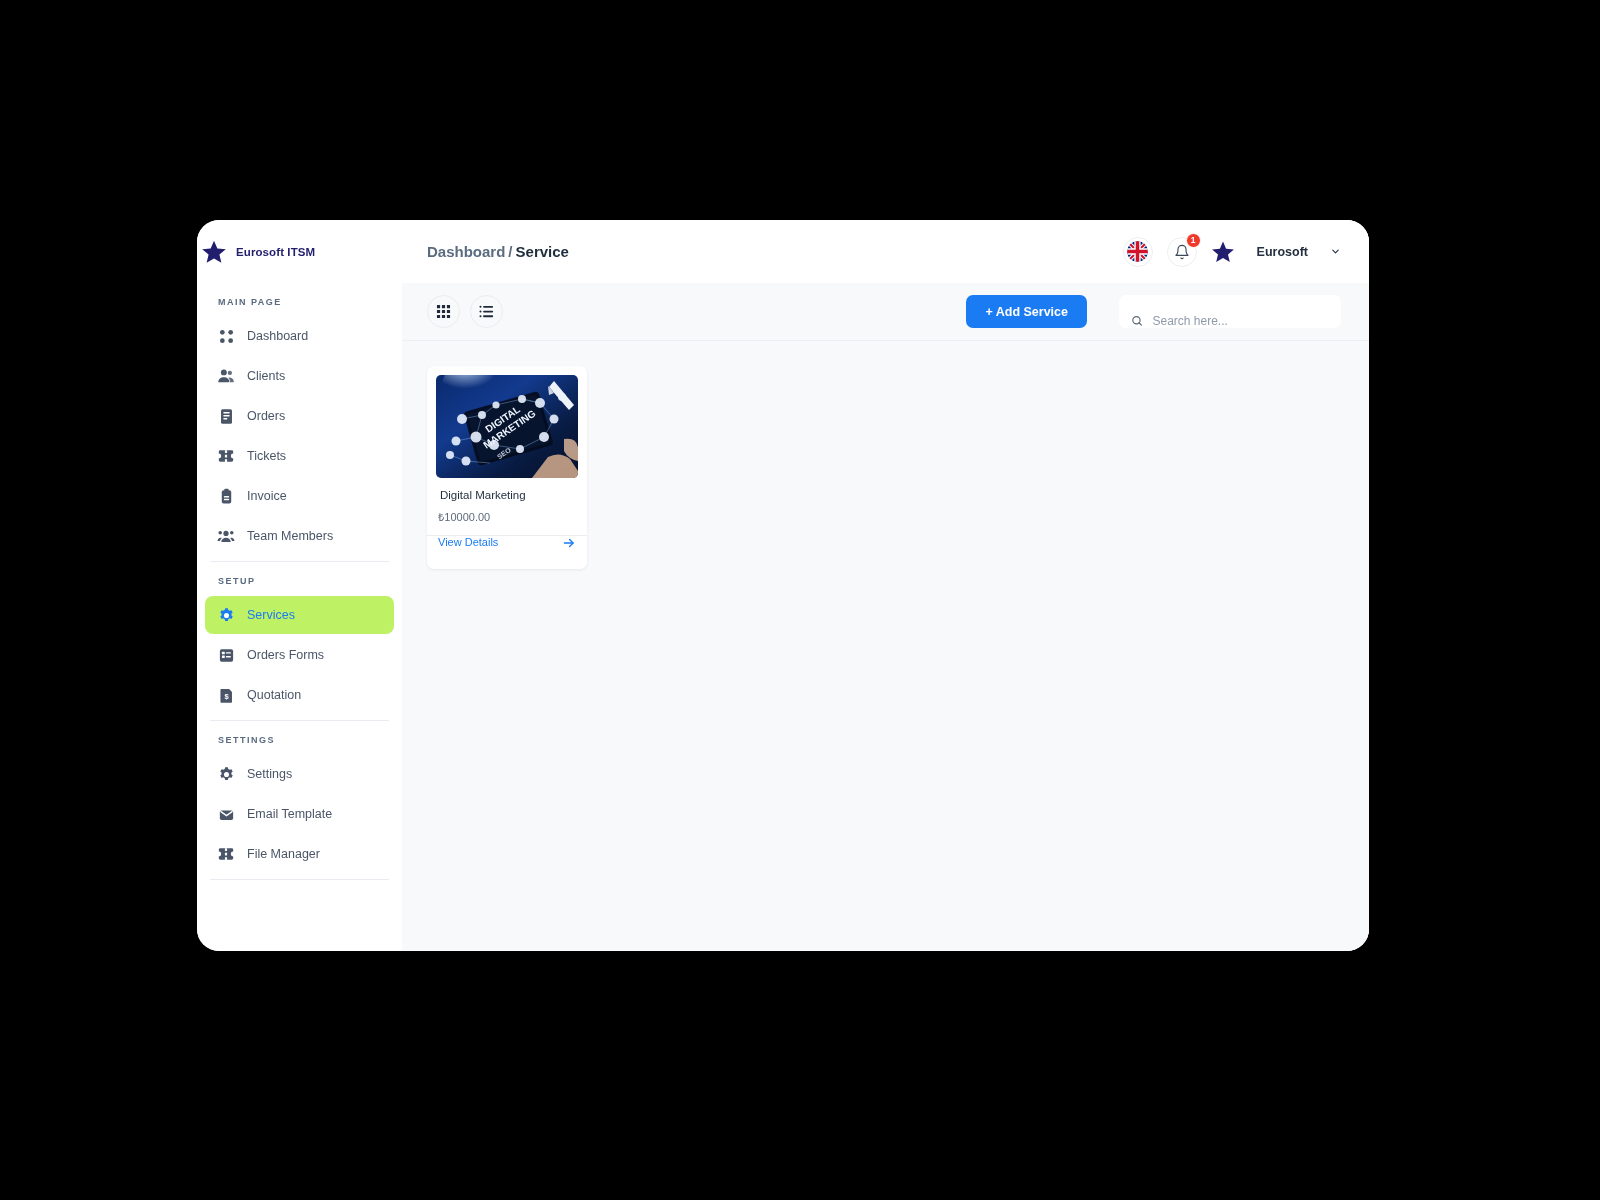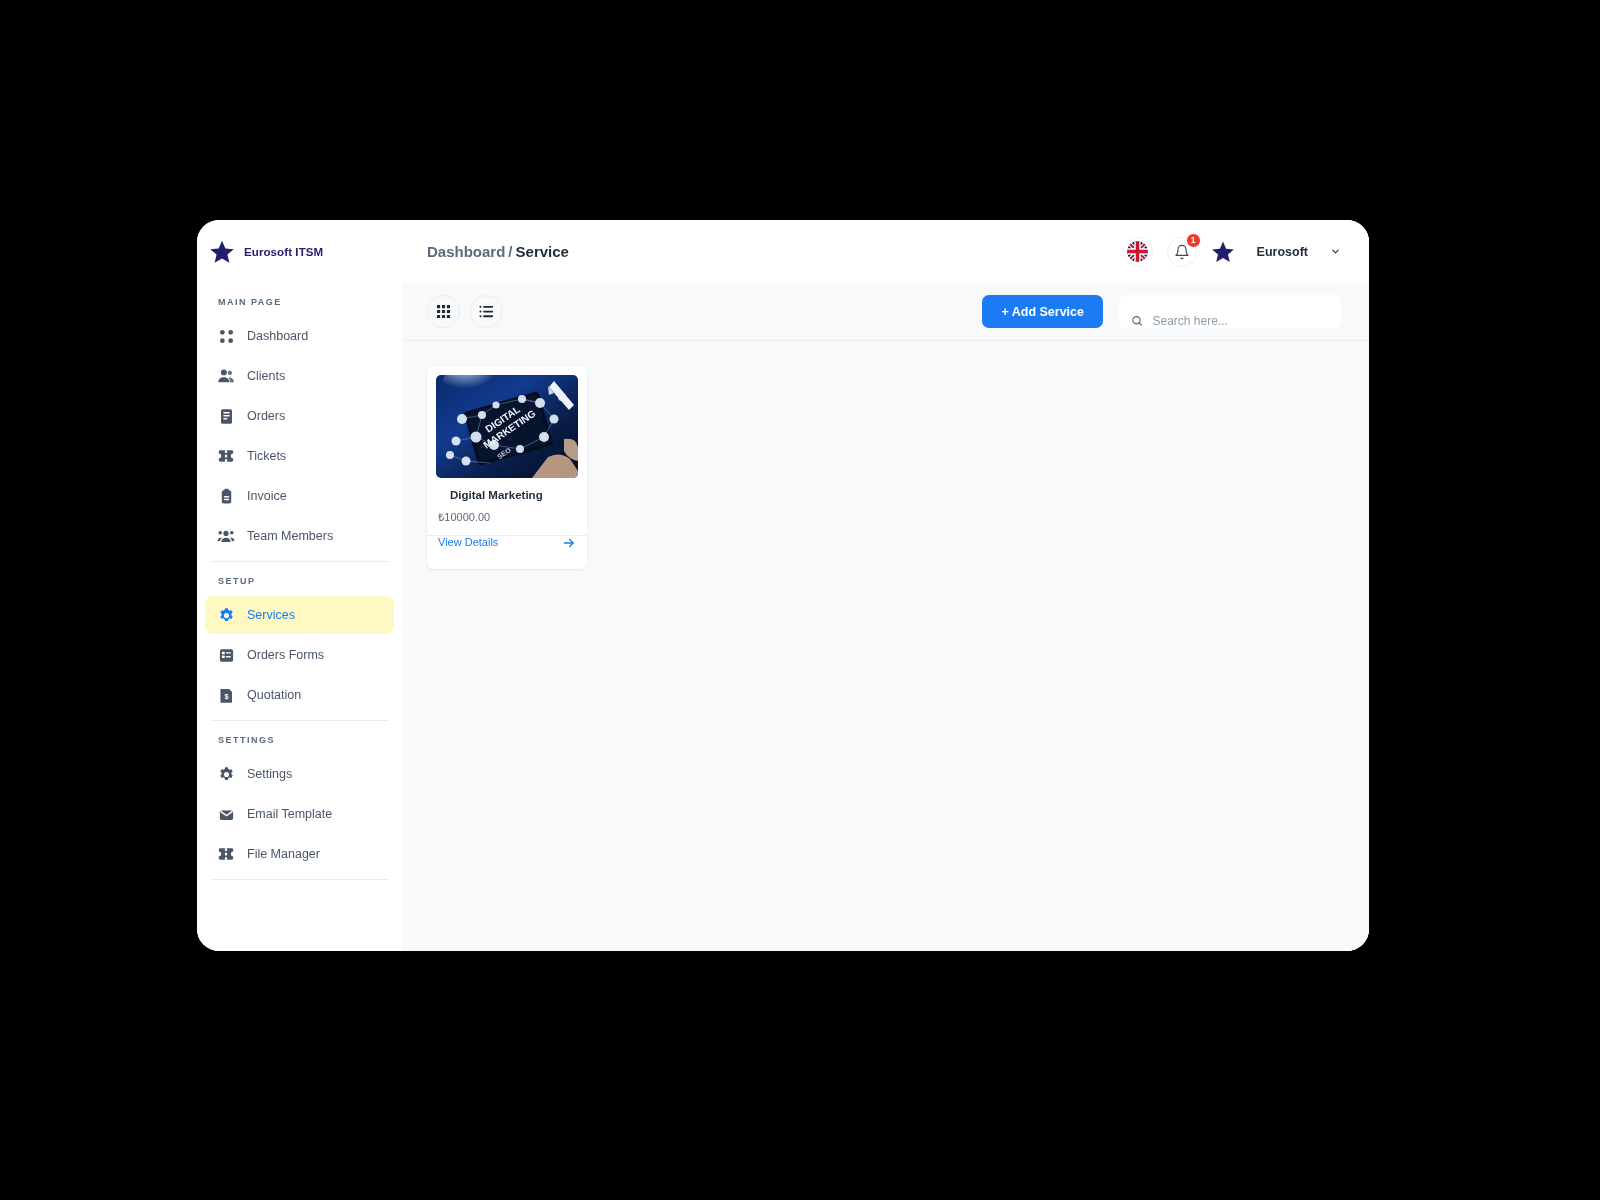--- a/index.html
+++ b/index.html
@@ -28,21 +28,21 @@
     background: #ffffff;
     flex: 0 0 205px;
     padding: 0 0 0 0;
     overflow: hidden;
   }
   .brand {
     height: 63px;
     display: flex;
     align-items: center;
     gap: 9px;
-    padding-left: 12px;
+    padding-left: 4px;
   }
   .brand-star { width: 26px; height: 26px; display:block; }
   .brand-name {
     font-size: 11.5px;
     font-weight: bold;
     color: #221e6e;
     letter-spacing: .1px;
     white-space: nowrap;
   }
 
@@ -64,21 +64,21 @@
     cursor: pointer;
     margin-bottom: 2px;
   }
   .nav-item .ico { width: 18px; height: 18px; display:flex; align-items:center; justify-content:center; flex: 0 0 18px; }
   .nav-item .ico svg { display:block; }
   .nav-label {
     font-size: 12.5px;
     color: #4a5668;
     white-space: nowrap;
   }
-  .nav-item.active { background: #fef9c3; }
+  .nav-item.active { background: #bef264; }
   .nav-item.active .nav-label { color: #1a7bf2; }
   .nav-divider {
     height: 1px;
     background: #e8ebef;
     margin: 6px 13px 0 13px;
   }
 
   
   #main {
     flex: 1 1 auto;
@@ -139,21 +139,21 @@
   }
   .view-btn {
     width: 33px; height: 33px;
     border-radius: 50%;
     border: 1px solid #eaecef;
     background: #f8f9fb;
     display: flex; align-items: center; justify-content: center;
     cursor: pointer;
     margin-right: 10px;
   }
-  .toolbar-right { margin-left: auto; display: flex; align-items: center; gap: 16px; }
+  .toolbar-right { margin-left: auto; display: flex; align-items: center; gap: 32px; }
   .add-btn {
     background: #1a7bf2;
     color: #ffffff;
     font-size: 12.5px;
     font-weight: bold;
     border: none;
     border-radius: 7px;
     height: 33px;
     padding: 0 19px;
     cursor: pointer;
@@ -199,23 +199,23 @@
   }
   .card-thumb {
     width: 142px; height: 103px;
     border-radius: 5px;
     overflow: hidden;
     position: relative;
     display: block;
   }
   .card-title {
     font-size: 11.5px;
-    font-weight: bold;
+    font-weight: normal;
     color: #1f2d3d;
-    margin: 11px 0 0 12px;
+    margin: 11px 0 0 2px;
     padding-left: 2px;
   }
   .card-price {
     font-size: 11px;
     color: #5d6b7c;
     margin-top: 8px;
     padding-left: 2px;
   }
   .card-sep { height: 1px; background: #ecedf0; margin: 11px -9px 0 -9px; }
   .card-foot {

